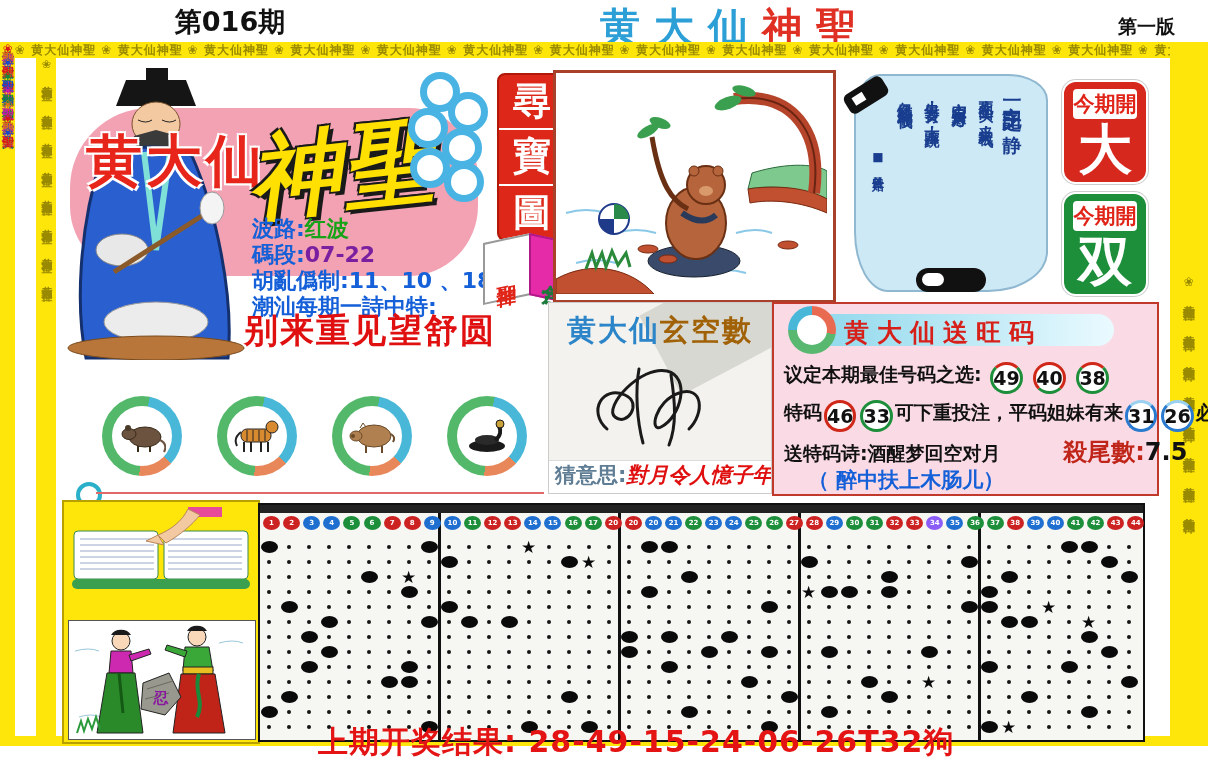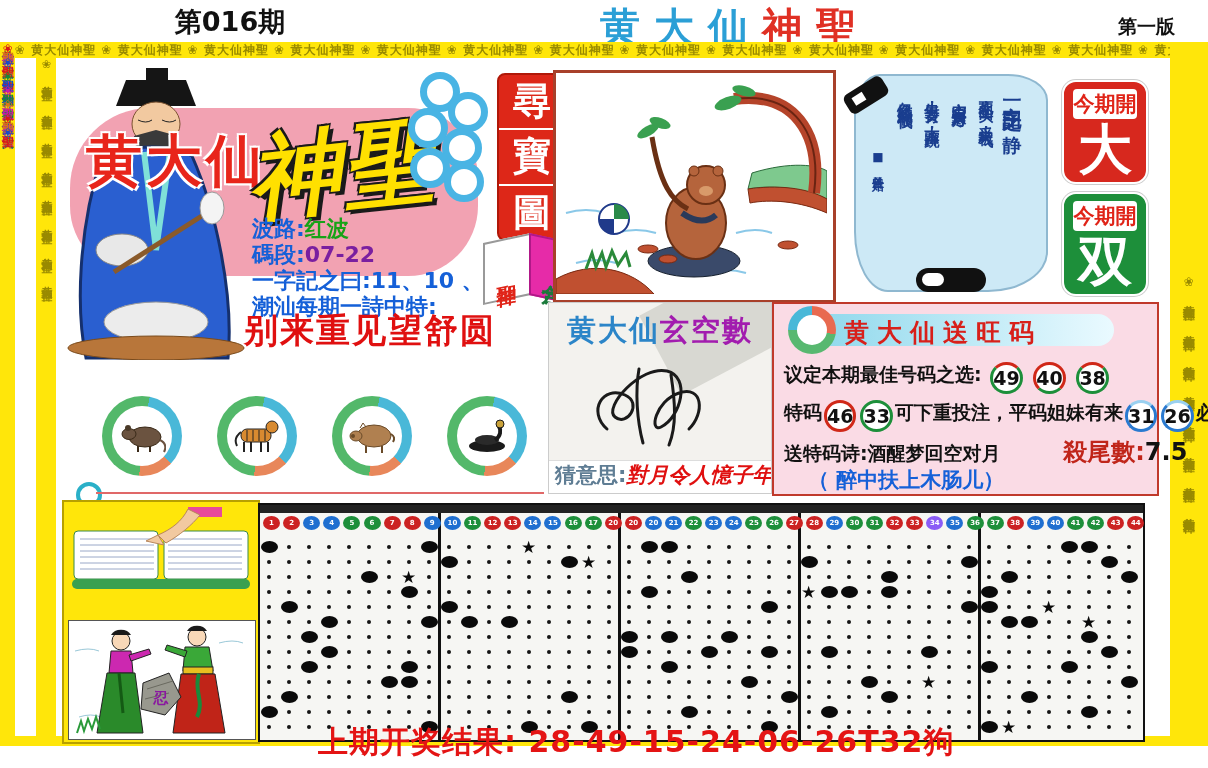--- a/index.html
+++ b/index.html
@@ -78,21 +78,21 @@
       background:conic-gradient(from 220deg,#53b86a 0 42%,#49b8d8 42% 76%,#e8875a 76% 90%,#53b86a 90%);}
   .zc .in{position:absolute;left:10px;top:10px;width:60px;height:60px;border-radius:50%;background:#fff;display:flex;align-items:center;justify-content:center;}
   #deco-line{left:96px;top:492px;width:448px;height:2px;background:#e06868;}
   #deco-ring{left:76px;top:482px;width:18px;height:18px;border:4px solid #2ab0c8;border-radius:50%;background:#fff;}
 
   
   #xuankong{left:548px;top:302px;width:222px;height:190px;background:#f3f2ee;border:1px solid #ccc;overflow:hidden;}
   #xk-band{position:absolute;right:-40px;top:-30px;width:160px;height:90px;background:#d8d8d2;transform:rotate(-28deg);}
   #xk-title{position:absolute;left:0;top:8px;width:100%;text-align:center;font-size:29px;font-weight:900;letter-spacing:2px;white-space:nowrap;}
   #xk-title .b{color:#2b85c8;}
-  #xk-title .r{color:#a21caf;margin-top:28px;}
+  #xk-title .r{color:#a16207;margin-top:28px;}
   #xk-guess{position:absolute;left:0;bottom:0;width:100%;height:32px;background:#fff;border-top:1px solid #ddd;white-space:nowrap;}
   #xk-guess .g1{color:#5f7d94;font-size:21px;font-weight:900;margin-left:6px;}
   #xk-guess .g2{color:#e01010;font-size:21px;font-weight:900;font-style:italic;}
 
   
   #wangma{left:772px;top:302px;width:383px;height:190px;background:#fadbe5;border:2px solid #c0392b;}
   #wm-bar{position:absolute;left:40px;top:10px;width:300px;height:32px;background:linear-gradient(90deg,#8fd8ec,#eafaff);
       border-radius:4px 16px 16px 4px;}
   #wm-title{position:absolute;left:70px;top:12px;font-size:25px;font-weight:900;color:#d8201a;letter-spacing:8px;white-space:nowrap;}
   #wm-ringicon{position:absolute;left:14px;top:2px;width:48px;height:48px;border-radius:50%;
@@ -166,21 +166,21 @@
   <div class="abs" id="masthead-yellow">神聖</div>
   <div class="ring" style="left:420px;top:72px;width:26px;height:26px;"></div>
   <div class="ring" style="left:448px;top:92px;width:26px;height:26px;"></div>
   <div class="ring" style="left:408px;top:108px;width:26px;height:26px;"></div>
   <div class="ring" style="left:442px;top:128px;width:26px;height:26px;"></div>
   <div class="ring" style="left:410px;top:148px;width:26px;height:26px;"></div>
   <div class="ring" style="left:444px;top:162px;width:26px;height:26px;"></div>
 
   <div class="abs tipline" style="top:214px;"><span class="lbl-blue">波路:</span><span class="val-green">红波</span></div>
   <div class="abs tipline" style="top:240px;"><span class="lbl-blue">碼段:</span><span class="val-purple">07-22</span></div>
-  <div class="abs tipline" style="top:266px;"><span class="lbl-blue">一字記之曰:</span><span class="val-blue">11、10 、18</span></div>
+  <div class="abs tipline" style="top:266px;"><span class="lbl-blue">胡亂僞制:</span><span class="val-blue">11、10 、18</span></div>
   <div class="abs tipline" style="top:292px;"><span class="lbl-blue">潮汕每期一詩中特:</span></div>
   <div class="abs" id="poem">别来重见望舒圆</div>
 
   <div class="abs" id="treasure-banner">
     <span>尋</span>
     <span>寶</span>
     <span>圖</span>
   </div>
   <div class="abs cube-left">神聖</div>
   <div class="abs cube-right">六合</div>

